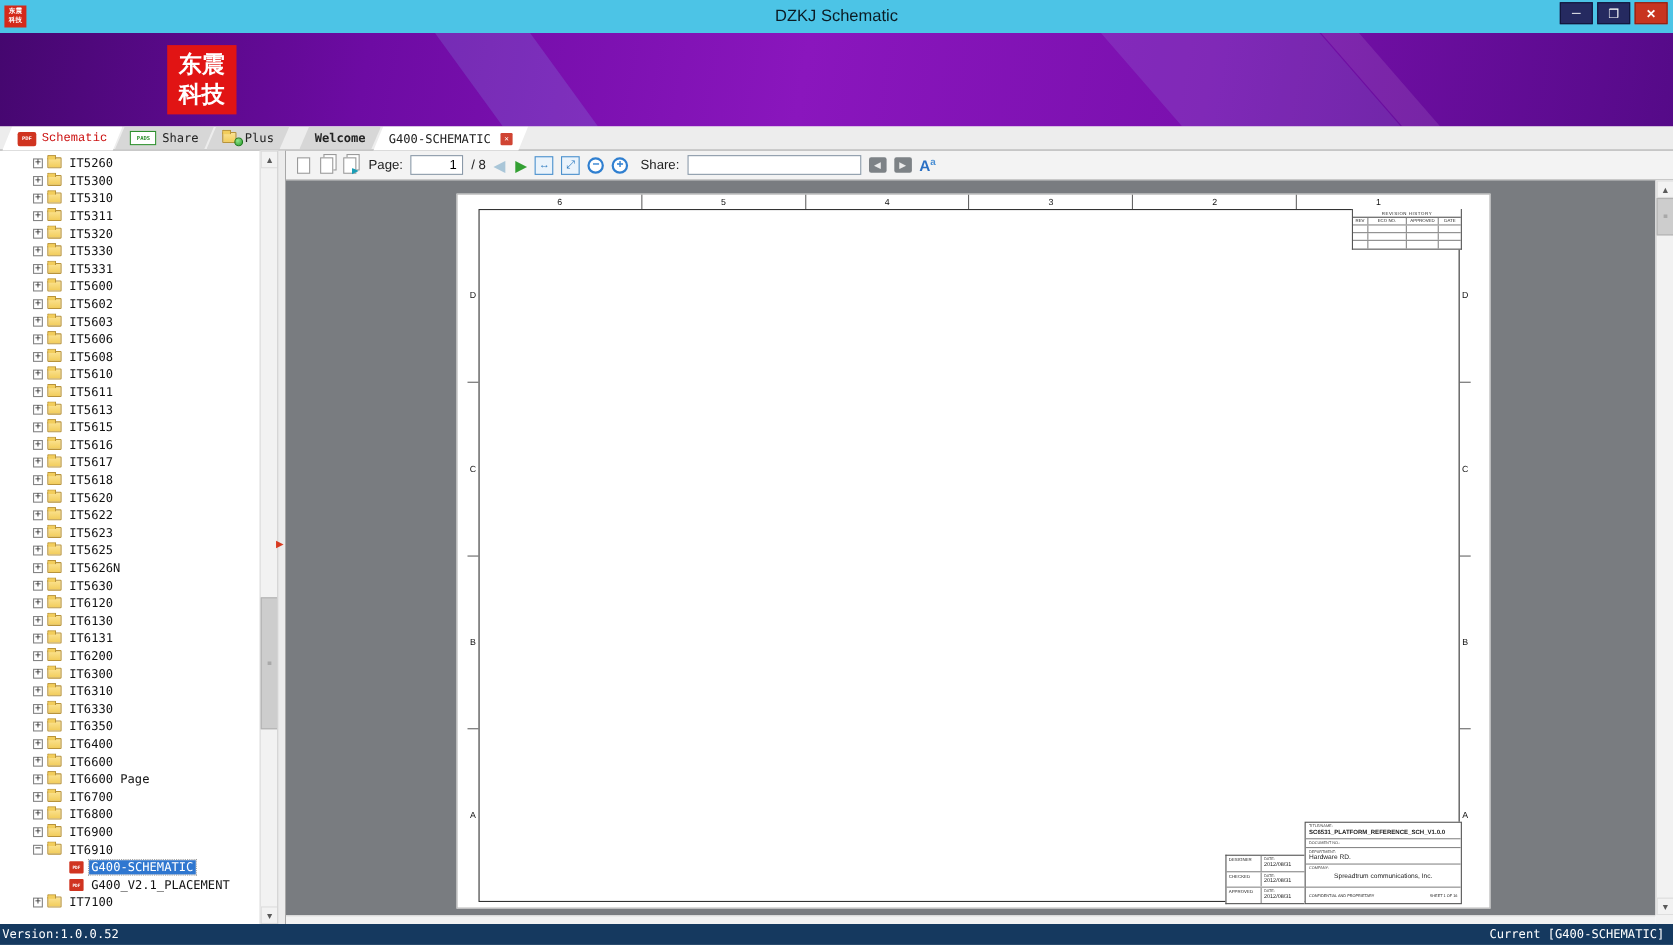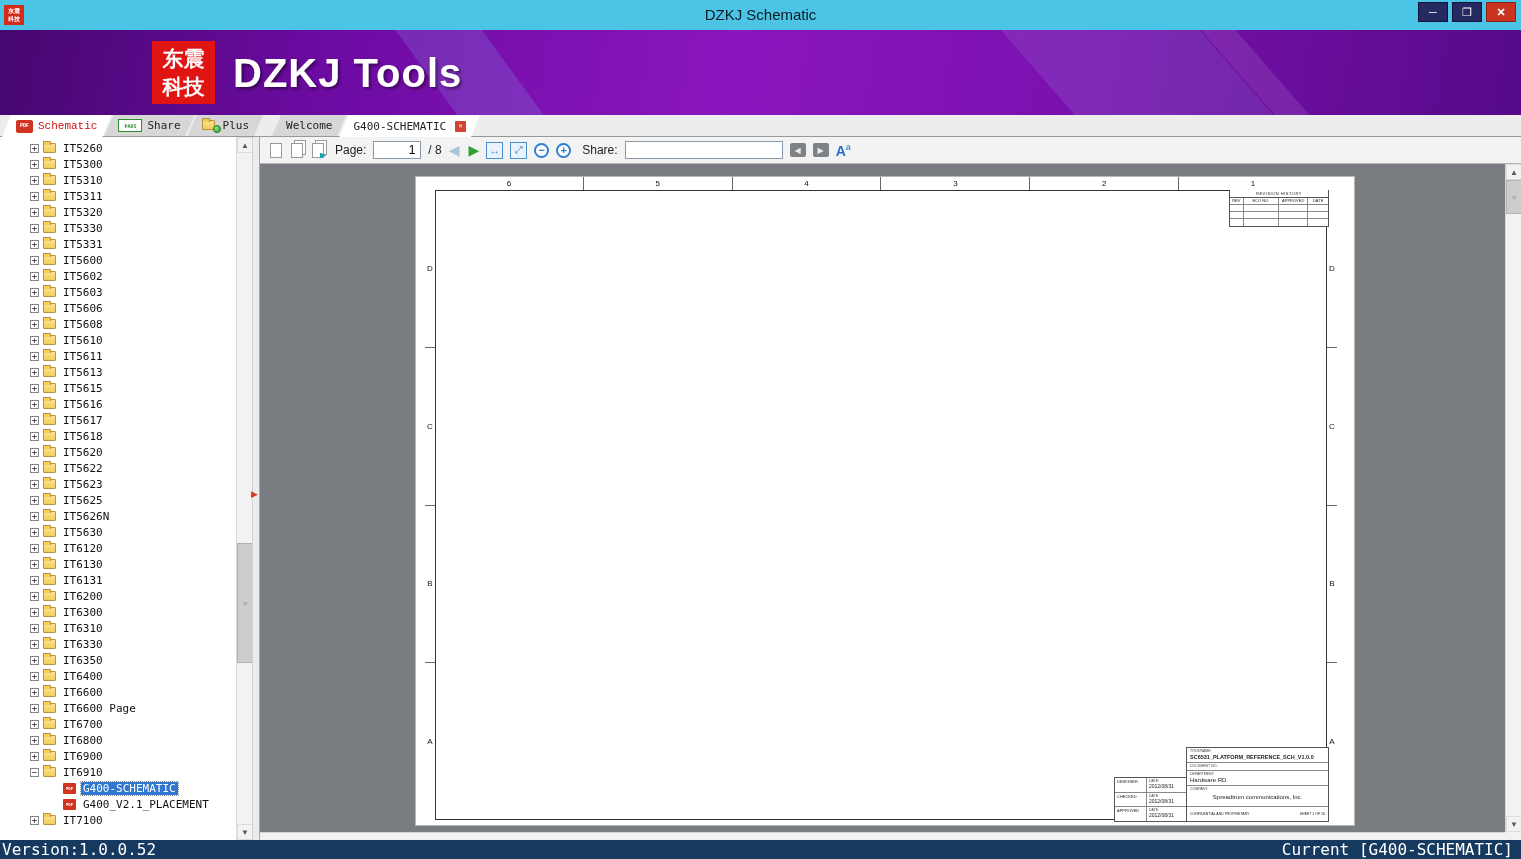--- a/index.html
+++ b/index.html
@@ -32,21 +32,21 @@
     font-weight:600;text-shadow:2px 2px 3px rgba(0,0,0,.35);white-space:nowrap;}
 
   
   .tabbar{position:absolute;top:115px;left:0;width:100%;height:22px;background:#ededed;
     border-bottom:1px solid #989898;display:flex;align-items:flex-end;padding-left:2px;}
   .tab{height:21px;display:flex;align-items:center;gap:5px;padding:0 14px;
     font-family:"DejaVu Sans Mono",monospace;font-size:11px;color:#222;background:#d7d7d7;
     clip-path:polygon(9px 0,100% 0,calc(100% - 9px) 100%,0 100%);margin-right:-7px;cursor:pointer;white-space:nowrap;}
   .tab.active{background:#fff;height:22px;margin-bottom:-1px;}
   .tab.schematic-tab{color:#cc1111;font-family:Liberation Mono, monospace;}
-  .tab.doc-first{margin-left:16px;}
+  .tab.doc-first{margin-left:16px;font-weight:bold;}
   .badge-pdf{width:17px;height:13px;background:#d03420;color:#fff;font-size:5px;font-weight:bold;
     display:flex;align-items:center;justify-content:center;border-radius:2px;flex:none;}
   .badge-pads{width:24px;height:13px;background:#fff;border:1px solid #2e8f2e;color:#2e8f2e;font-size:5px;
     font-weight:bold;display:flex;align-items:center;justify-content:center;flex:none;}
   .share-ico{position:relative;width:16px;height:11px;flex:none;}
   .share-dot{position:absolute;right:-3px;bottom:-2px;width:8px;height:8px;border-radius:50%;
     background:radial-gradient(circle at 35% 30%,#8fe68f,#2d9e2d);border:1px solid #1d7a1d;}
   .tab-close{width:11px;height:11px;background:#d04433;color:#fff;font-size:7px;line-height:11px;
     text-align:center;border-radius:1px;margin-left:4px;cursor:pointer;flex:none;}
 
@@ -147,21 +147,21 @@
   .tb-footer{flex:1;display:flex;align-items:center;justify-content:space-between;padding:0 3px;font-size:3.5px;}
   .micro{font-size:3.5px;color:#444;display:block;}
 
   .v-scroll{position:absolute;right:0;top:27px;width:16px;bottom:8px;background:#f2f2f2;border-left:1px solid #d5d5d5;}
   .v-scroll .sb-thumb{top:16px;height:34px;}
   .h-scroll{position:absolute;left:0;bottom:0;right:16px;height:8px;background:#f2f2f2;border-top:1px solid #d5d5d5;}
   .corner{position:absolute;right:0;bottom:0;width:16px;height:8px;background:#f2f2f2;}
 
   
   .statusbar{position:absolute;left:0;bottom:0;width:100%;height:19px;background:#15395f;color:#fff;
-    font-family:"DejaVu Sans Mono",monospace;font-size:16px;display:flex;align-items:center;
+    font-family:"DejaVu Sans Mono",monospace;font-size:11px;display:flex;align-items:center;
     justify-content:space-between;padding:0 8px 0 2px;}
 </style>
 </head>
 <body>
 
 <div class="titlebar">
   <div class="app-icon">
     <div>东震</div>
     <div>科技</div>
   </div>
@@ -174,21 +174,20 @@
 </div>
 
 <div class="banner">
   <div class="streak s1"></div>
   <div class="streak s2"></div>
   <div class="streak s3"></div>
   <div class="banner-logo">
     <div>东震</div>
     <div>科技</div>
   </div>
-  <div class="banner-brand">DZKJ Tools</div>
 </div>
 
 <div class="tabbar">
   <div class="tab active schematic-tab">
     <span class="badge-pdf">PDF</span>
     <span>Schematic</span>
   </div>
   <div class="tab">
     <span class="badge-pads">PADS</span>
     <span>Share</span>

